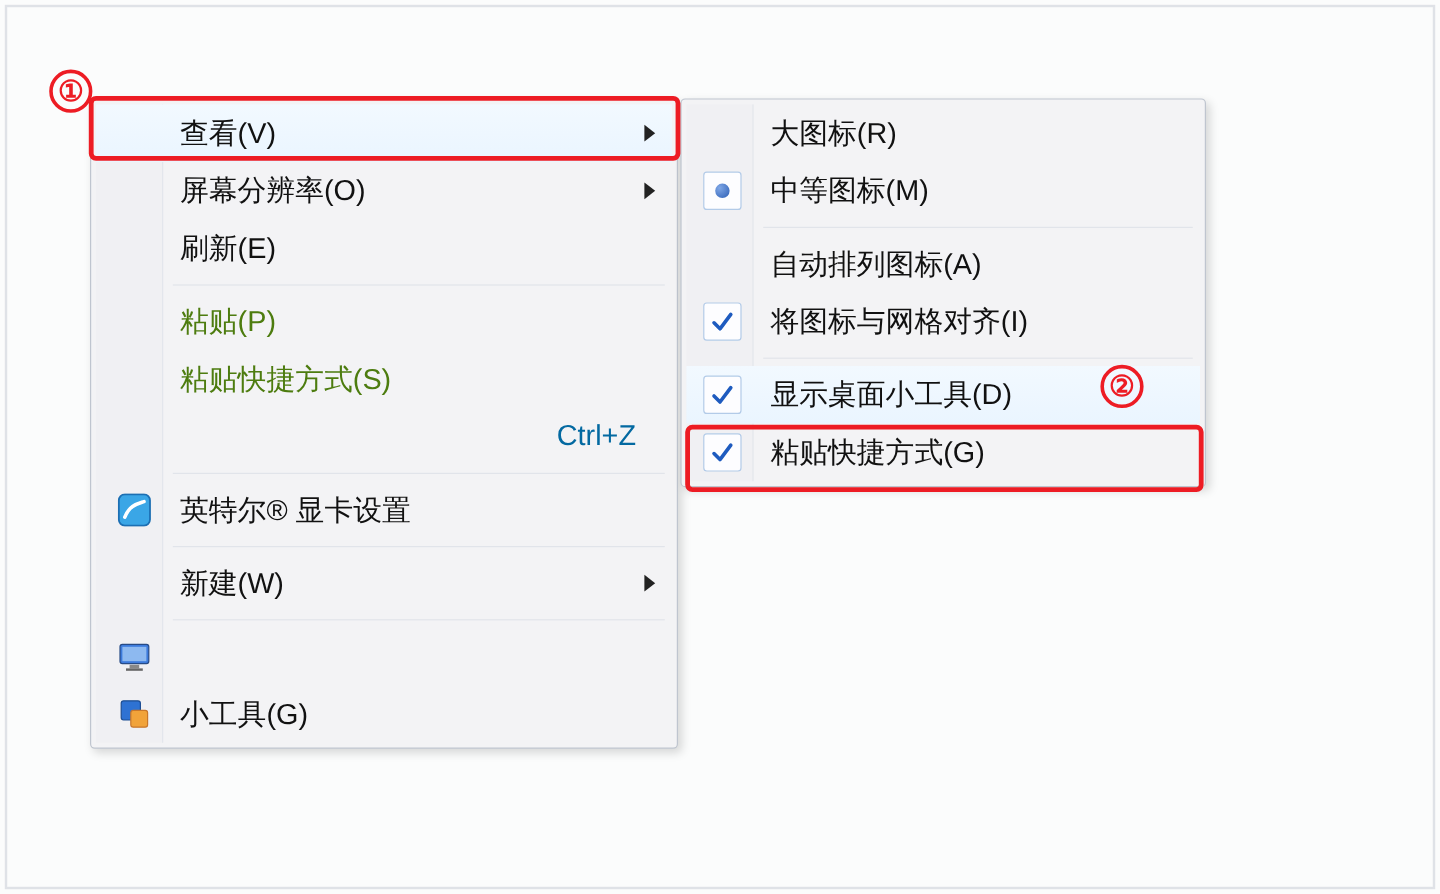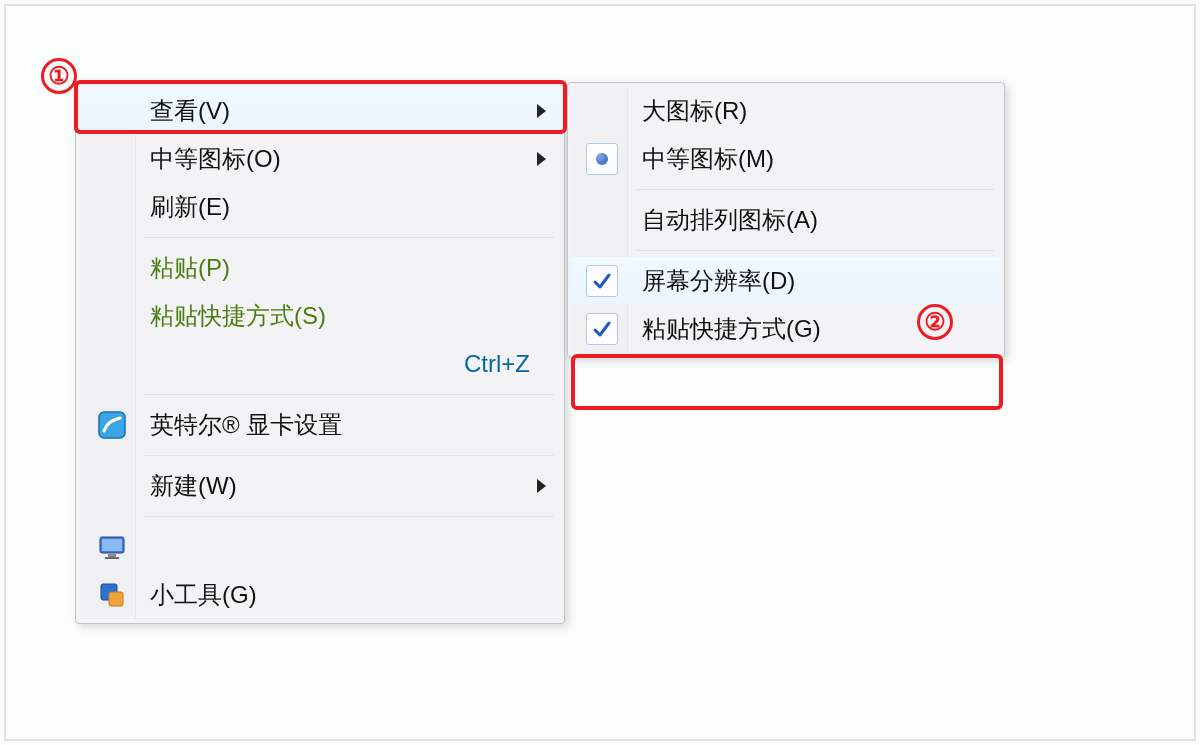--- a/index.html
+++ b/index.html
@@ -122,21 +122,21 @@
 
   <div class="menu main">
     <div class="icon-col"></div>
 
     <div class="item highlight">
       <span>查看(V)</span>
       <span class="arrow"></span>
     </div>
 
     <div class="item">
-      <span>中等图标(O)</span>
+      <span>屏幕分辨率(O)</span>
       <span class="arrow"></span>
     </div>
 
     <div class="item">
       <span>刷新(E)</span>
     </div>
 
     <div class="sep"></div>
 
     <div class="item disabled">
@@ -209,30 +209,38 @@
       <span>中等图标(M)</span>
     </div>
 
 
     <div class="sep"></div>
 
     <div class="item">
       <span>自动排列图标(A)</span>
     </div>
 
-
-    <div class="sep"></div>
-
-    <div class="item highlight">
+    <div class="item">
       <span class="check-slot">
         <svg class="tick" viewBox="0 0 20 20">
             <path d="M3 11 L8 16 L17 4" stroke="#1e5bbf" stroke-width="3" fill="none" stroke-linecap="round" stroke-linejoin="round"></path>
           </svg>
       </span>
-      <span>屏幕分辨率(D)</span>
+      <span>将图标与网格对齐(I)</span>
+    </div>
+
+    <div class="sep"></div>
+
+    <div class="item highlight">
+      <span class="check-slot">
+        <svg class="tick" viewBox="0 0 20 20">
+            <path d="M3 11 L8 16 L17 4" stroke="#1e5bbf" stroke-width="3" fill="none" stroke-linecap="round" stroke-linejoin="round"></path>
+          </svg>
+      </span>
+      <span>显示桌面小工具(D)</span>
     </div>
 
     <div class="item">
       <span class="check-slot">
         <svg class="tick" viewBox="0 0 20 20">
             <path d="M3 11 L8 16 L17 4" stroke="#1e5bbf" stroke-width="3" fill="none" stroke-linecap="round" stroke-linejoin="round"></path>
           </svg>
       </span>
       <span>粘贴快捷方式(G)</span>
     </div>

